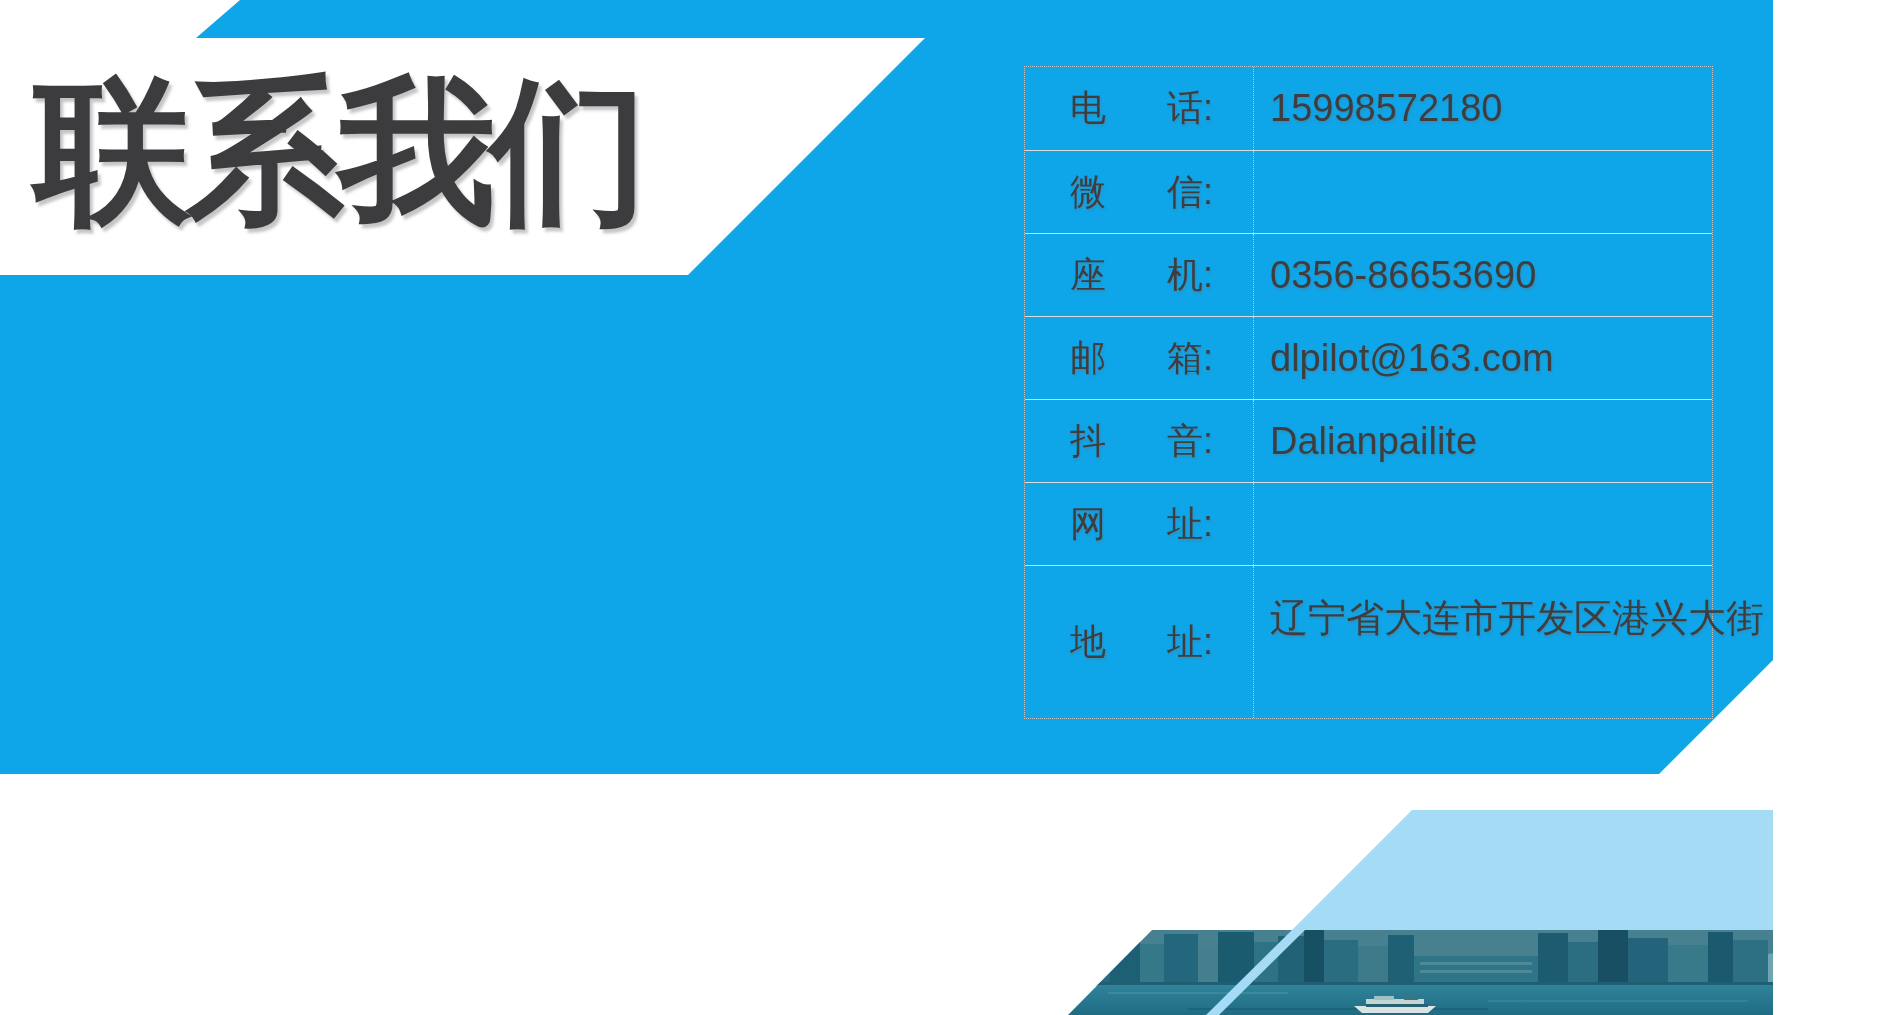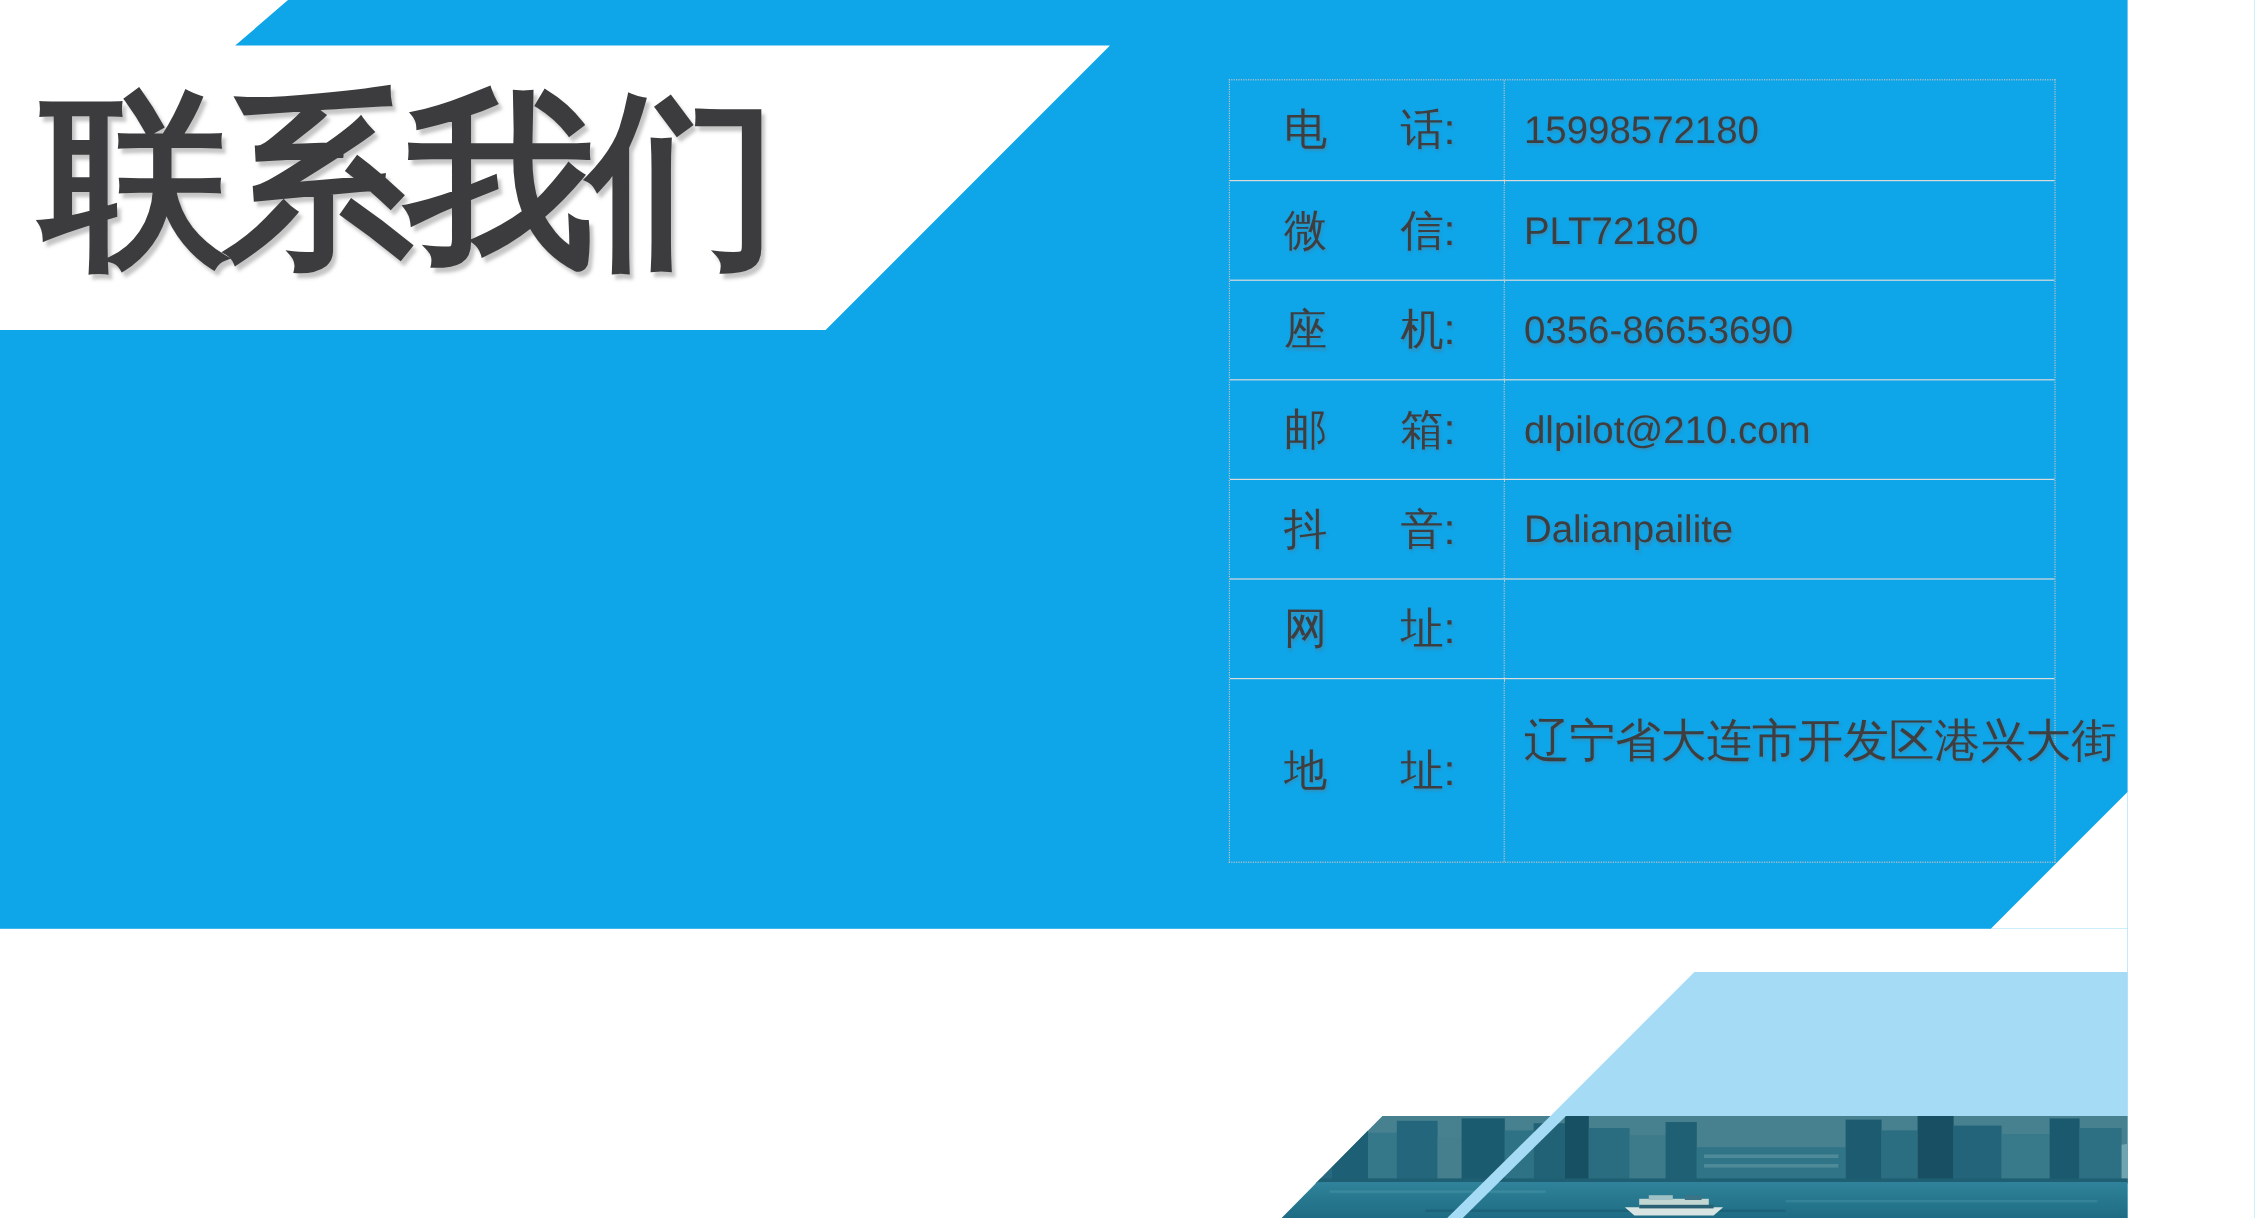--- a/index.html
+++ b/index.html
@@ -39,21 +39,21 @@
   .ct-label{
     width:229px;box-sizing:border-box;flex:none;
     border-right:1px dotted #c4c4c4;
     display:flex;align-items:center;justify-content:space-between;
     padding:0 40px 0 45px;
     font-size:36px;
     text-shadow:1px 2px 2px rgba(110,110,110,.35);
   }
   .ct-value{
     flex:1;display:flex;align-items:center;
-    padding-left:16px;font-size:32px;
+    padding-left:16px;font-size:38px;
     text-shadow:1px 2px 2px rgba(110,110,110,.35);
   }
   .ct-value-multi{
     flex:1;display:block;
     padding-left:16px;padding-top:9px;
     font-size:38px;line-height:86px;
     text-shadow:1px 2px 2px rgba(110,110,110,.35);
   }
   .ct-value-multi div{white-space:nowrap;}
   
@@ -89,37 +89,36 @@
         <span>话:</span>
       </div>
       <div class="ct-value">15998572180</div>
     </div>
 
     <div class="ct-row">
       <div class="ct-label">
         <span>微</span>
         <span>信:</span>
       </div>
-      <div class="ct-value">PLT72180</div>
     </div>
 
     <div class="ct-row">
       <div class="ct-label">
         <span>座</span>
         <span>机:</span>
       </div>
       <div class="ct-value">0356-86653690</div>
     </div>
 
     <div class="ct-row">
       <div class="ct-label">
         <span>邮</span>
         <span>箱:</span>
       </div>
-      <div class="ct-value">dlpilot@210.com</div>
+      <div class="ct-value">dlpilot@163.com</div>
     </div>
 
     <div class="ct-row">
       <div class="ct-label">
         <span>抖</span>
         <span>音:</span>
       </div>
       <div class="ct-value">Dalianpailite</div>
     </div>
 

